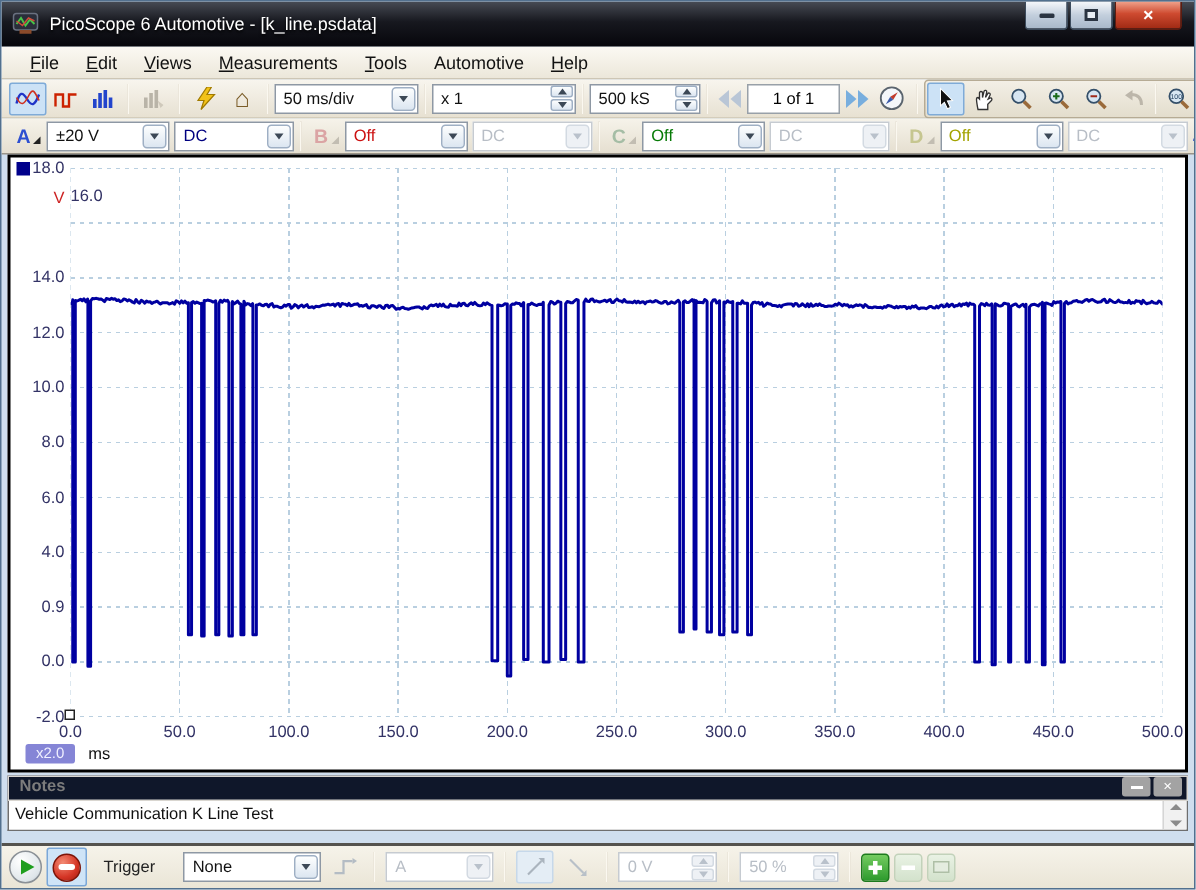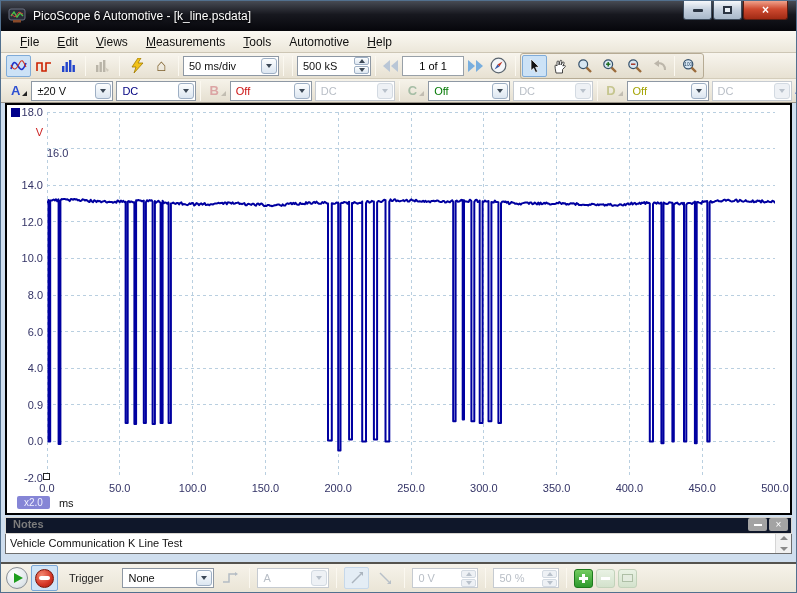--- a/index.html
+++ b/index.html
@@ -195,20 +195,31 @@
     </div>
     <div class="sep"></div>
 
     <div class="combo" style="width:96px">
       <span class="cval">50 ms/div</span>
       <span class="cbtn">
           <span class="tri-down"></span>
         </span>
     </div>
     <div class="sep"></div>
+    <div class="combo" style="width:96px">
+      <span class="cval">x 1</span>
+      <span class="spincol">
+        <span class="spinbtn">
+            <span class="tri-up"></span>
+          </span>
+        <span class="spinbtn">
+            <span class="tri-down"></span>
+          </span>
+      </span>
+    </div>
     <div class="sep"></div>
     <div class="combo" style="width:74px">
       <span class="cval">500 kS</span>
       <span class="spincol">
         <span class="spinbtn">
             <span class="tri-up"></span>
           </span>
         <span class="spinbtn">
             <span class="tri-down"></span>
           </span>
@@ -385,21 +396,21 @@
               <line x1="0" x2="728" y1="366" y2="366"></line>
             </g>
             <path d="M0.0,90.3 L0.0,90.3 L1.2,90.2 L1.5,87.9 L1.5,329.4 L3.2,329.4 L3.2,88.4 L3.2,88.4 L4.4,88.6 L5.5,88.2 L6.7,87.5 L7.9,88.5 L9.0,87.2 L10.2,89.2 L11.4,87.4 L11.6,88.7 L11.6,332.1 L13.4,332.1 L13.4,88.7 L13.4,88.7 L14.6,87.0 L15.7,87.2 L16.9,86.9 L18.1,87.1 L19.2,87.5 L20.4,87.3 L21.5,88.1 L22.7,89.1 L23.9,87.0 L25.0,87.3 L26.2,87.7 L27.4,86.9 L28.5,87.5 L29.7,87.2 L30.9,88.4 L32.0,87.9 L33.2,89.1 L34.4,88.6 L35.5,87.3 L36.7,87.6 L37.9,88.6 L39.0,87.9 L40.2,88.5 L41.4,89.5 L42.5,90.0 L43.7,87.7 L44.8,89.3 L46.0,90.1 L47.2,88.2 L48.3,88.8 L49.5,90.1 L50.7,88.7 L51.8,89.3 L53.0,89.1 L54.2,90.3 L55.3,89.6 L56.5,89.3 L57.7,88.8 L58.8,89.8 L60.0,90.6 L61.2,89.9 L62.3,89.8 L63.5,89.9 L64.6,89.9 L65.8,90.7 L67.0,90.3 L68.1,89.7 L69.3,90.8 L70.5,88.5 L71.6,89.0 L72.8,90.2 L74.0,88.6 L75.1,89.9 L76.3,88.8 L77.5,90.2 L78.6,89.8 L78.6,89.8 L78.6,311.1 L80.7,311.1 L80.7,89.7 L80.7,89.7 L81.8,89.1 L83.0,90.2 L84.2,89.4 L85.3,89.9 L86.5,90.5 L87.4,90.2 L87.4,312.0 L89.1,312.0 L89.1,88.3 L89.1,88.3 L90.3,88.5 L91.4,88.0 L92.6,88.4 L93.8,88.6 L94.9,89.3 L96.1,89.0 L96.8,88.5 L96.8,311.1 L98.9,311.1 L98.9,90.3 L98.9,90.3 L100.0,88.2 L101.2,89.4 L102.4,88.1 L103.5,88.7 L104.7,88.2 L105.6,89.8 L105.6,312.0 L107.9,312.0 L107.9,89.0 L107.9,89.0 L109.1,90.6 L110.2,89.8 L111.4,88.7 L112.5,90.2 L113.6,90.7 L113.6,311.1 L115.6,311.1 L115.6,88.8 L115.6,88.8 L116.8,91.3 L117.9,90.4 L119.1,90.7 L120.3,91.7 L121.4,90.4 L121.6,91.6 L121.6,311.1 L123.9,311.1 L123.9,91.4 L123.9,91.4 L125.1,91.2 L126.2,90.6 L127.4,91.5 L128.6,91.9 L129.7,91.0 L130.9,90.9 L132.1,92.5 L133.2,90.9 L134.4,90.4 L135.6,92.7 L136.7,92.1 L137.9,92.2 L139.0,92.7 L140.2,93.2 L141.4,92.7 L142.5,91.4 L143.7,92.1 L144.9,91.0 L146.0,91.0 L147.2,93.5 L148.4,92.6 L149.5,91.1 L150.7,91.7 L151.9,93.2 L153.0,92.0 L154.2,91.3 L155.4,92.7 L156.5,91.9 L157.7,91.1 L158.8,93.0 L160.0,92.8 L161.2,92.5 L162.3,93.3 L163.5,92.2 L164.7,92.3 L165.8,92.5 L167.0,91.9 L168.2,91.4 L169.3,91.5 L170.5,91.2 L171.7,90.8 L172.8,91.3 L174.0,91.1 L175.2,90.7 L176.3,92.0 L177.5,90.6 L178.7,90.4 L179.8,92.3 L181.0,90.3 L182.1,90.6 L183.3,90.8 L184.5,91.7 L185.6,90.3 L186.8,91.8 L188.0,91.5 L189.1,90.9 L190.3,90.8 L191.5,90.5 L192.6,92.1 L193.8,91.6 L195.0,92.2 L196.1,91.6 L197.3,91.1 L198.5,93.2 L199.6,93.3 L200.8,91.9 L201.9,91.8 L203.1,92.3 L204.3,92.9 L205.4,91.8 L206.6,91.8 L207.8,93.1 L208.9,93.7 L210.1,91.7 L211.3,91.5 L212.4,93.0 L213.6,91.8 L214.8,91.6 L215.9,92.8 L217.1,94.2 L218.3,93.7 L219.4,94.0 L220.6,93.1 L221.7,92.9 L222.9,93.7 L224.1,93.8 L225.2,94.2 L226.4,93.7 L227.6,93.3 L228.7,93.2 L229.9,92.8 L231.1,92.6 L232.2,92.6 L233.4,93.3 L234.6,93.9 L235.7,92.4 L236.9,93.4 L238.1,93.6 L239.2,92.0 L240.4,91.3 L241.6,91.9 L242.7,91.5 L243.9,90.9 L245.0,92.3 L246.2,90.8 L247.4,92.0 L248.5,90.8 L249.7,92.4 L250.9,92.7 L252.0,92.8 L253.2,90.9 L254.4,91.9 L255.5,91.8 L256.7,91.9 L257.9,92.2 L259.0,90.1 L260.2,91.8 L261.4,90.3 L262.5,90.2 L263.7,91.6 L264.8,91.9 L266.0,90.7 L267.2,89.9 L268.3,91.0 L269.5,89.6 L270.7,90.9 L271.8,91.7 L273.0,91.8 L274.2,91.7 L275.3,90.0 L276.5,91.1 L277.7,89.9 L278.8,90.6 L280.0,91.4 L281.0,91.6 L281.0,328.5 L284.8,328.5 L284.8,91.3 L284.8,91.3 L286.0,91.5 L287.1,91.9 L288.3,91.6 L289.5,90.5 L290.6,90.7 L291.2,90.6 L291.2,338.6 L293.5,338.6 L293.5,91.6 L293.5,91.6 L294.7,90.7 L295.9,90.9 L297.0,89.9 L298.2,90.3 L299.4,90.4 L300.5,91.8 L301.7,90.2 L302.1,89.7 L302.1,327.6 L305.0,327.6 L305.0,91.0 L305.0,91.0 L306.2,91.2 L307.4,90.0 L308.5,90.7 L309.7,91.3 L310.9,91.7 L312.0,91.0 L313.2,90.8 L314.4,91.1 L315.2,89.5 L315.2,329.4 L319.0,329.4 L319.0,91.3 L319.0,91.3 L320.2,89.0 L321.3,89.4 L322.5,90.7 L323.7,90.1 L324.8,88.8 L326.0,89.4 L326.9,89.5 L326.9,327.6 L330.1,327.6 L330.1,90.4 L330.1,90.4 L331.2,89.0 L332.4,89.3 L333.6,89.9 L334.7,89.9 L335.9,88.7 L337.1,87.7 L338.2,88.0 L338.5,88.2 L338.5,329.4 L342.3,329.4 L342.3,89.7 L342.3,89.7 L343.5,87.4 L344.6,88.9 L345.8,89.0 L347.0,87.5 L348.1,87.3 L349.3,89.2 L350.5,88.5 L351.6,89.0 L352.8,89.4 L354.0,88.9 L355.1,88.6 L356.3,88.1 L357.4,89.2 L358.6,88.3 L359.8,87.7 L360.9,89.6 L362.1,89.6 L363.3,88.1 L364.4,87.4 L365.6,88.5 L366.8,88.6 L367.9,89.4 L369.1,87.7 L370.3,89.2 L371.4,89.5 L372.6,89.3 L373.8,89.5 L374.9,89.8 L376.1,88.7 L377.2,89.9 L378.4,88.8 L379.6,89.9 L380.7,89.4 L381.9,89.2 L383.1,90.4 L384.2,89.1 L385.4,89.0 L386.6,88.7 L387.7,89.3 L388.9,89.1 L390.1,88.4 L391.2,88.8 L392.4,89.6 L393.6,90.1 L394.7,90.0 L395.9,89.0 L397.1,89.0 L398.2,90.6 L399.4,90.2 L400.5,89.2 L401.7,89.8 L402.9,90.2 L404.0,89.1 L405.2,88.2 L406.2,89.9 L406.2,309.3 L408.6,309.3 L408.6,89.2 L408.6,89.2 L409.7,88.6 L410.9,89.7 L412.0,89.6 L413.2,88.8 L414.4,87.8 L415.5,89.4 L415.7,88.0 L415.7,307.4 L417.0,307.4 L417.0,88.3 L417.0,88.3 L418.2,89.6 L419.3,89.5 L420.5,89.7 L421.7,89.9 L422.8,87.7 L424.0,88.5 L424.4,89.2 L424.4,309.3 L427.3,309.3 L427.3,89.9 L427.3,89.9 L428.5,88.0 L429.7,87.8 L430.8,90.0 L432.0,89.4 L432.7,88.5 L432.7,311.1 L435.6,311.1 L435.6,89.3 L435.6,89.3 L436.8,89.9 L438.0,88.5 L439.1,89.4 L440.3,89.6 L441.5,89.0 L441.5,309.3 L444.4,309.3 L444.4,90.1 L444.4,90.1 L445.5,90.2 L446.7,90.6 L447.9,88.5 L449.0,90.1 L450.2,90.1 L451.4,90.2 L451.4,311.1 L454.0,311.1 L454.0,91.4 L454.0,91.4 L455.1,89.7 L456.3,89.4 L457.5,90.0 L458.6,89.5 L459.8,90.8 L461.0,89.7 L462.1,92.2 L463.3,91.4 L464.5,90.0 L465.6,90.6 L466.8,90.7 L468.0,91.7 L469.1,91.6 L470.3,91.8 L471.5,92.4 L472.6,91.6 L473.8,92.6 L474.9,91.4 L476.1,91.1 L477.3,90.8 L478.4,90.6 L479.6,90.6 L480.8,90.6 L481.9,92.0 L483.1,90.4 L484.3,90.5 L485.4,92.2 L486.6,91.8 L487.8,90.5 L488.9,91.4 L490.1,92.4 L491.3,90.5 L492.4,92.5 L493.6,90.5 L494.7,92.2 L495.9,91.8 L497.1,90.8 L498.2,91.7 L499.4,90.5 L500.6,91.6 L501.7,91.6 L502.9,92.4 L504.1,92.4 L505.2,92.0 L506.4,92.0 L507.6,92.1 L508.7,91.8 L509.9,90.8 L511.1,91.4 L512.2,90.1 L513.4,90.9 L514.6,91.9 L515.7,90.9 L516.9,91.5 L518.0,91.2 L519.2,92.6 L520.4,91.9 L521.5,92.6 L522.7,91.9 L523.9,91.2 L525.0,91.7 L526.2,91.2 L527.4,91.6 L528.5,92.9 L529.7,91.1 L530.9,91.8 L532.0,93.0 L533.2,92.9 L534.4,93.2 L535.5,92.7 L536.7,92.7 L537.8,93.0 L539.0,93.0 L540.2,92.9 L541.3,93.5 L542.5,92.4 L543.7,92.9 L544.8,91.7 L546.0,91.9 L547.2,92.2 L548.3,92.8 L549.5,93.3 L550.7,92.2 L551.8,93.2 L553.0,92.4 L554.2,92.6 L555.3,92.4 L556.5,92.3 L557.6,93.7 L558.8,92.7 L560.0,93.4 L561.1,92.1 L562.3,92.7 L563.5,91.8 L564.6,93.3 L565.8,93.9 L567.0,93.3 L568.1,93.3 L569.3,93.4 L570.5,93.8 L571.6,93.2 L572.8,92.3 L574.0,92.4 L575.1,93.2 L576.3,93.4 L577.4,92.1 L578.6,93.2 L579.8,91.8 L580.9,91.3 L582.1,92.6 L583.3,92.2 L584.4,90.6 L585.6,92.4 L586.8,91.3 L587.9,90.8 L589.1,92.5 L590.3,91.7 L591.4,91.8 L592.6,90.6 L593.8,92.0 L594.9,90.6 L596.1,91.0 L597.3,90.1 L598.4,91.9 L599.6,90.1 L600.7,90.9 L601.9,90.8 L602.8,91.6 L602.8,329.4 L606.0,329.4 L606.0,92.1 L606.0,92.1 L607.2,90.4 L608.3,90.8 L609.5,91.8 L610.6,90.2 L611.8,91.4 L613.0,91.5 L614.1,90.5 L614.4,91.6 L614.4,331.2 L616.5,331.2 L616.5,90.5 L616.5,90.5 L617.6,91.1 L618.8,91.8 L620.0,92.0 L621.1,91.6 L622.3,90.2 L623.5,90.4 L624.6,90.7 L625.4,90.7 L625.4,329.4 L626.8,329.4 L626.8,92.4 L626.8,92.4 L628.0,91.6 L629.1,91.0 L630.3,90.6 L631.5,92.1 L632.6,92.6 L633.8,91.5 L635.0,90.9 L636.1,92.4 L637.0,90.8 L637.0,329.4 L639.3,329.4 L639.3,92.6 L639.3,92.6 L640.5,91.3 L641.7,91.0 L642.8,90.9 L644.0,91.4 L645.2,92.0 L646.3,90.6 L647.5,90.4 L647.9,89.6 L647.9,331.2 L649.7,331.2 L649.7,90.2 L649.7,90.2 L650.8,90.0 L652.0,90.6 L653.2,90.9 L654.3,91.6 L655.5,89.1 L656.7,90.0 L657.8,89.3 L659.0,89.5 L660.2,89.0 L660.3,89.9 L660.3,329.4 L662.6,329.4 L662.6,90.4 L662.6,90.4 L663.8,89.0 L665.0,90.6 L666.1,90.0 L667.3,89.8 L668.4,88.9 L669.6,88.7 L670.8,88.3 L671.9,89.2 L673.1,89.2 L674.3,89.6 L675.4,88.9 L676.6,87.9 L677.8,87.6 L678.9,88.8 L680.1,88.0 L681.3,87.7 L682.4,88.3 L683.6,89.1 L684.8,89.6 L685.9,89.3 L687.1,89.1 L688.3,87.9 L689.4,87.5 L690.6,89.7 L691.7,89.5 L692.9,87.8 L694.1,88.6 L695.2,89.4 L696.4,89.7 L697.6,89.2 L698.7,88.1 L699.9,89.4 L701.1,89.4 L702.2,89.9 L703.4,89.6 L704.6,89.9 L705.7,88.3 L706.9,90.3 L708.1,89.5 L709.2,90.0 L710.4,88.4 L711.5,88.9 L712.7,88.8 L713.9,90.5 L715.0,88.2 L716.2,89.6 L717.4,90.5 L718.5,90.1 L719.7,89.9 L720.9,88.9 L722.0,89.8 L723.2,90.1 L724.4,90.2 L725.5,88.7 L726.7,89.3 L727.9,90.6 L728.0,89.1" fill="none" stroke="#0000a0" stroke-width="2" stroke-linejoin="round"></path>
           </svg></div>
       <div class="zero-handle"></div>
       <div class="xmeta">
         <span class="badge">x2.0</span>
         <span class="msunit">ms</span>
       </div>
     <span class="ylab" style="top: 1px; text-align: right;">18.0</span>
-        <span class="ylab" style="top: 42px; padding-left: 40px;">16.0</span>
+        <span class="ylab" style="top: 20px; padding-left: 40px;">16.0</span>
         <span class="ylab" style="top: 74.2px;">14.0</span>
         <span class="ylab" style="top: 110.8px;">12.0</span>
         <span class="ylab" style="top: 147.4px;">10.0</span>
         <span class="ylab" style="top: 184px;">8.0</span>
         <span class="ylab" style="top: 220.6px;">6.0</span>
         <span class="ylab" style="top: 257.2px;">4.0</span>
         <span class="ylab" style="top: 293.8px;">0.9</span>
         <span class="ylab" style="top: 330.4px;">0.0</span>
         <span class="ylab" style="top: 367px;">-2.0</span>
         <span class="xlab" style="left: 18px;">0.0</span>

